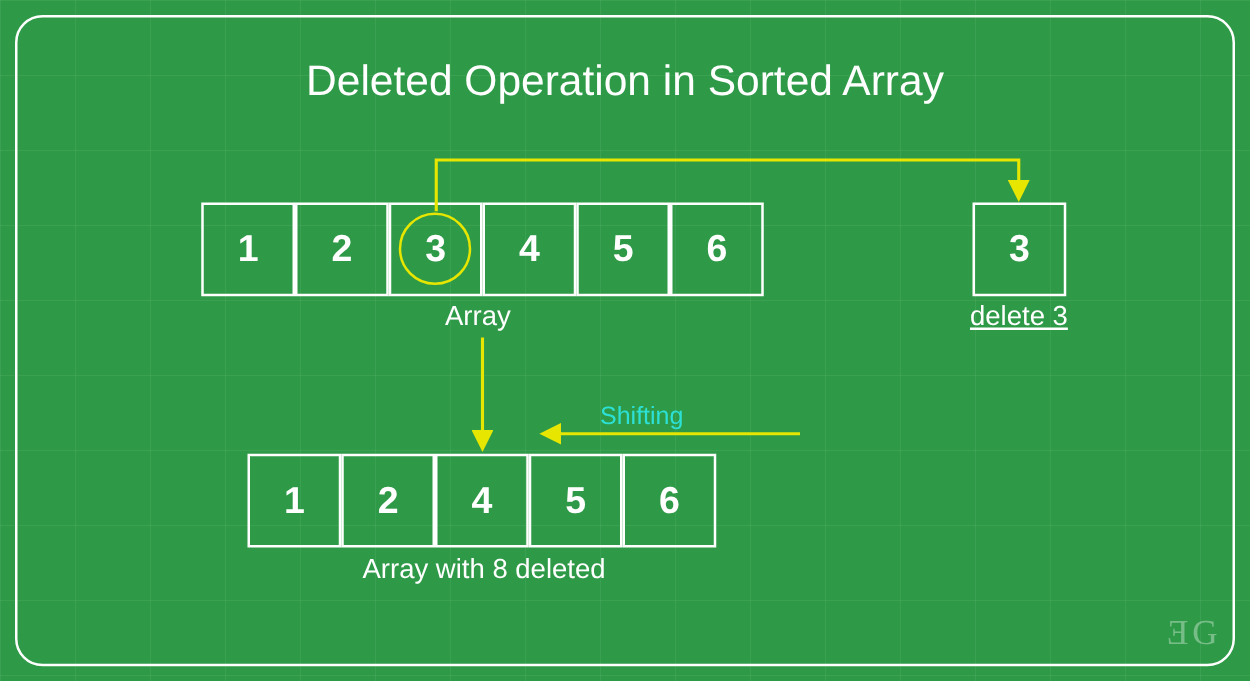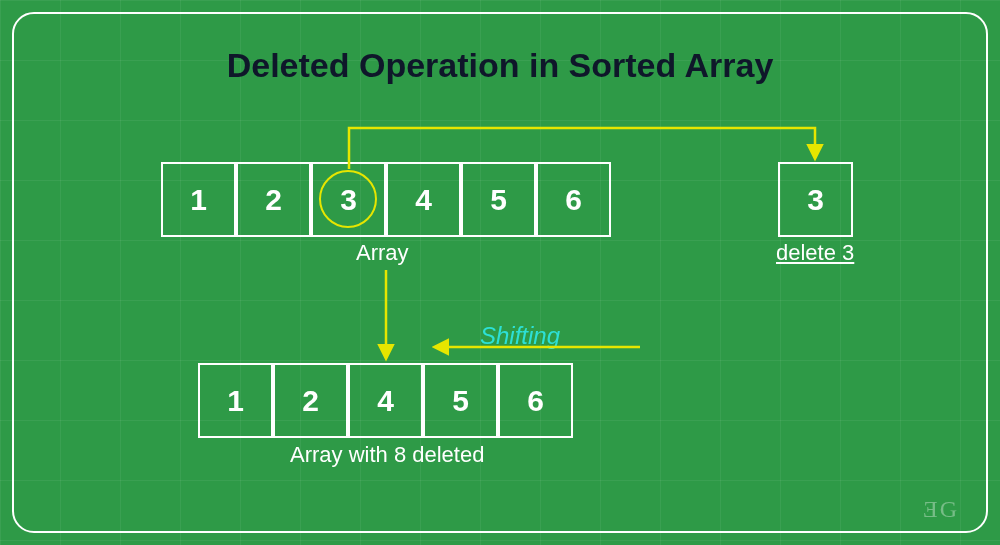--- a/index.html
+++ b/index.html
@@ -22,23 +22,23 @@
     position: absolute;
     left: 12px; top: 12px; right: 12px; bottom: 12px;
     border: 2px solid #fff;
     border-radius: 22px;
   }
   .title {
     position: absolute;
     left: 0; right: 0;
     top: 46px;
     text-align: center;
-    color: #0f172a;
+    color: #ffffff;
     font-size: 34px;
-    font-weight: 700;
+    font-weight: 400;
   }
   .cell {
     position: absolute;
     width: 75px; height: 75px;
     border: 2px solid #fff;
     color: #fff;
     font-size: 30px;
     font-weight: 700;
     display: flex;
     align-items: center;
@@ -51,35 +51,34 @@
     border-radius: 50%;
   }
   .label {
     position: absolute;
     color: #ffffff;
     font-size: 22px;
   }
   .shifting {
     position: absolute;
     color: #2de0d6;
-    font-size: 24px;
-    font-style: italic;
+    font-size: 20px;
   }
   svg.overlay {
     position: absolute;
     left: 0; top: 0;
     width: 1000px; height: 545px;
     pointer-events: none;
   }
   .logo {
     position: absolute;
-    right: 45px;
+    right: 28px;
     bottom: 22px;
     color: rgba(255,255,255,0.35);
-    font-size: 24px;
+    font-size: 28px;
     font-weight: 400;
     letter-spacing: -2px;
     font-family: Georgia, serif;
   }
 </style>
 </head>
 <body>
 
 <div class="grid-bg"></div>
 <div class="frame"></div>

